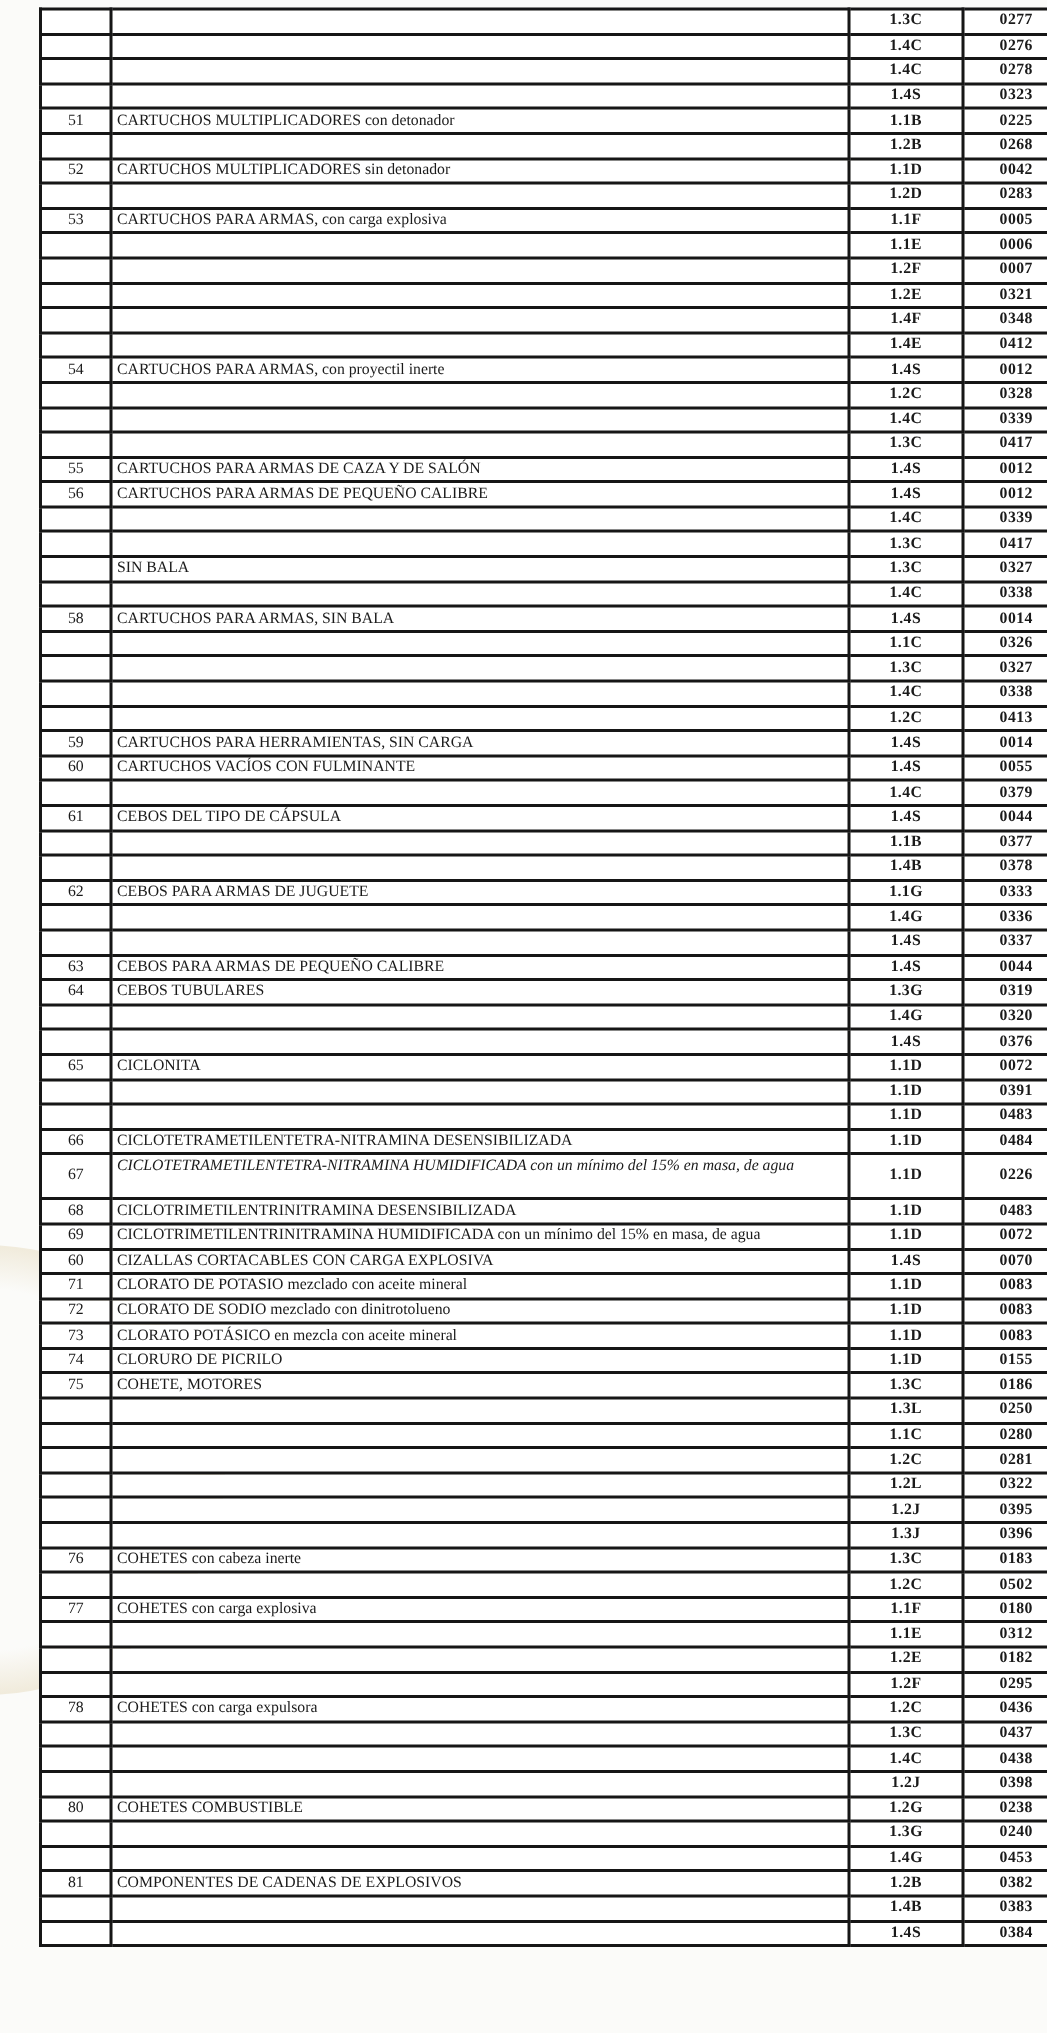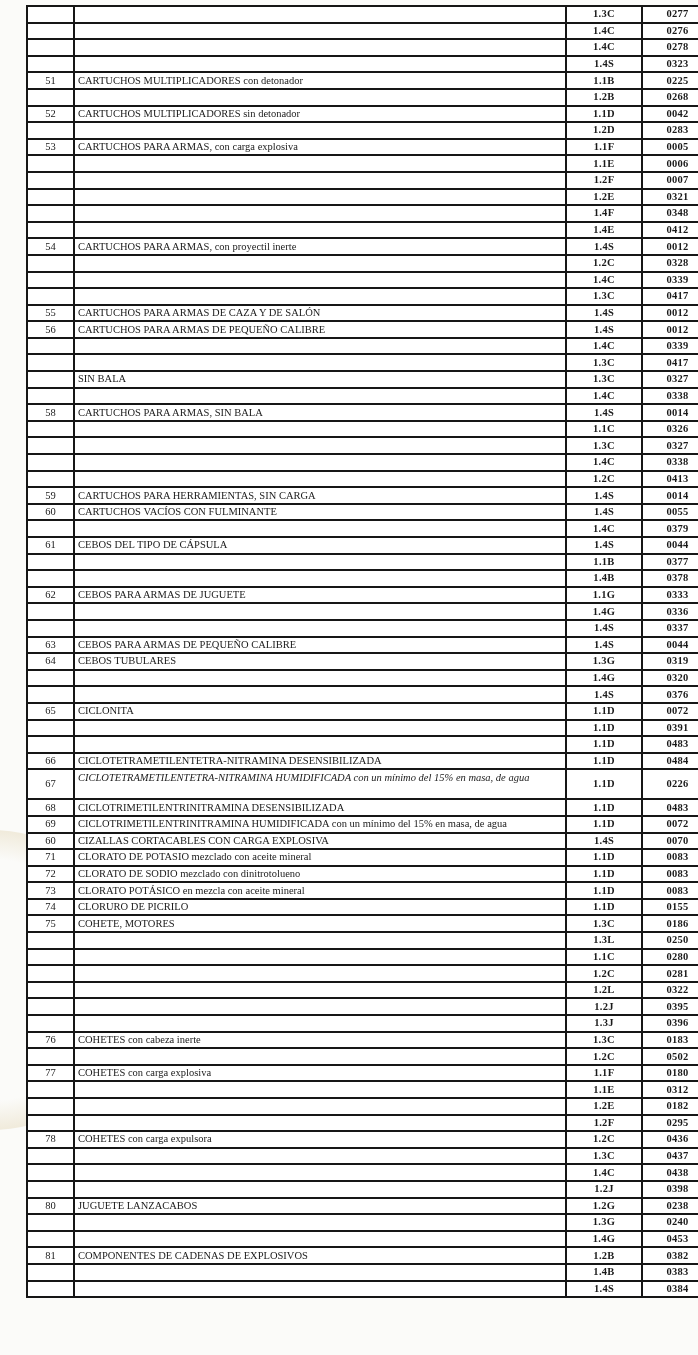--- a/index.html
+++ b/index.html
@@ -479,21 +479,21 @@
     <td class="c-un">0438</td>
   </tr>
       <tr>
     <td class="c-num"></td>
     <td class="c-desc"></td>
     <td class="c-cls">1.2J</td>
     <td class="c-un">0398</td>
   </tr>
       <tr>
     <td class="c-num">80</td>
-    <td class="c-desc">JUGUETE LANZACABOS</td>
+    <td class="c-desc">COHETES COMBUSTIBLE</td>
     <td class="c-cls">1.2G</td>
     <td class="c-un">0238</td>
   </tr>
       <tr>
     <td class="c-num"></td>
     <td class="c-desc"></td>
     <td class="c-cls">1.3G</td>
     <td class="c-un">0240</td>
   </tr>
       <tr>

